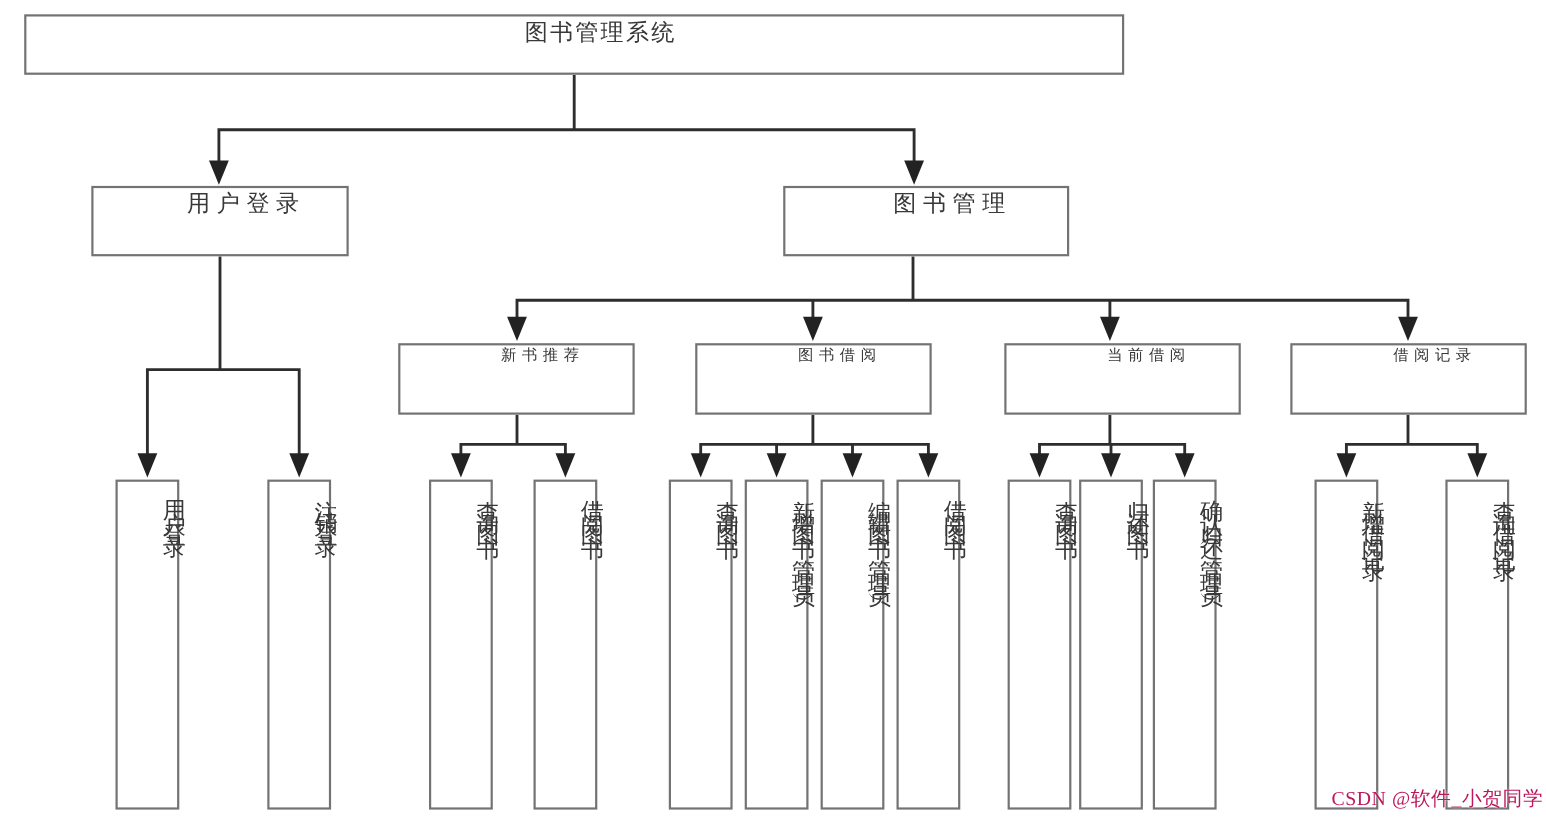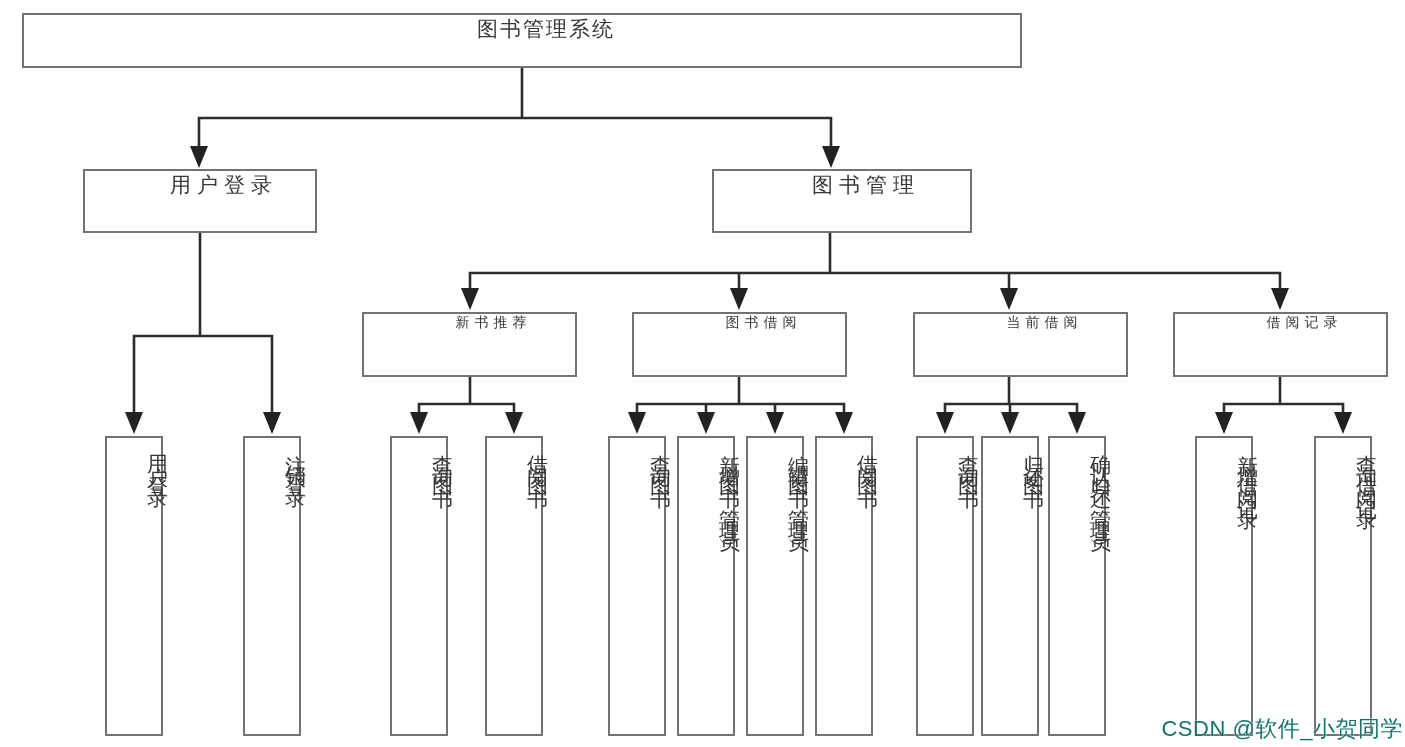--- a/index.html
+++ b/index.html
@@ -22,22 +22,22 @@
   .l1a   { left:83px;  width:234px; }
   .l1b   { left:712px; width:260px; }
   .l2    { top:312px;  height:65px; width:215px; font-size:14px; letter-spacing:5px; }
   .leaf  { top:436px;  height:300px; width:58px; }
   .vt {
     writing-mode:vertical-rl; text-orientation:mixed;
     font-size:21px; letter-spacing:11px; line-height:1; color:#383838;
   }
   .watermark {
     position:absolute; right:2px; top:714px; z-index:5;
-    font-size:22px; color:#0f766e; text-shadow:0 0 2px #ffffff;
-    letter-spacing:0.5px; white-space:nowrap;
+    font-size:18px; color:#be185d; text-shadow:0 0 2px #ffffff;
+    letter-spacing:0.5px; white-space:nowrap;font-family:Liberation Serif, serif;
   }
 </style>
 </head>
 <body>
 
 <div class="canvas">
 
   <svg class="connectors" width="1405" height="747" viewBox="0 0 1405 747">
     <defs>
       <path id="arr" d="M -9 -22 L 9 -22 L 0 0 Z"></path>

